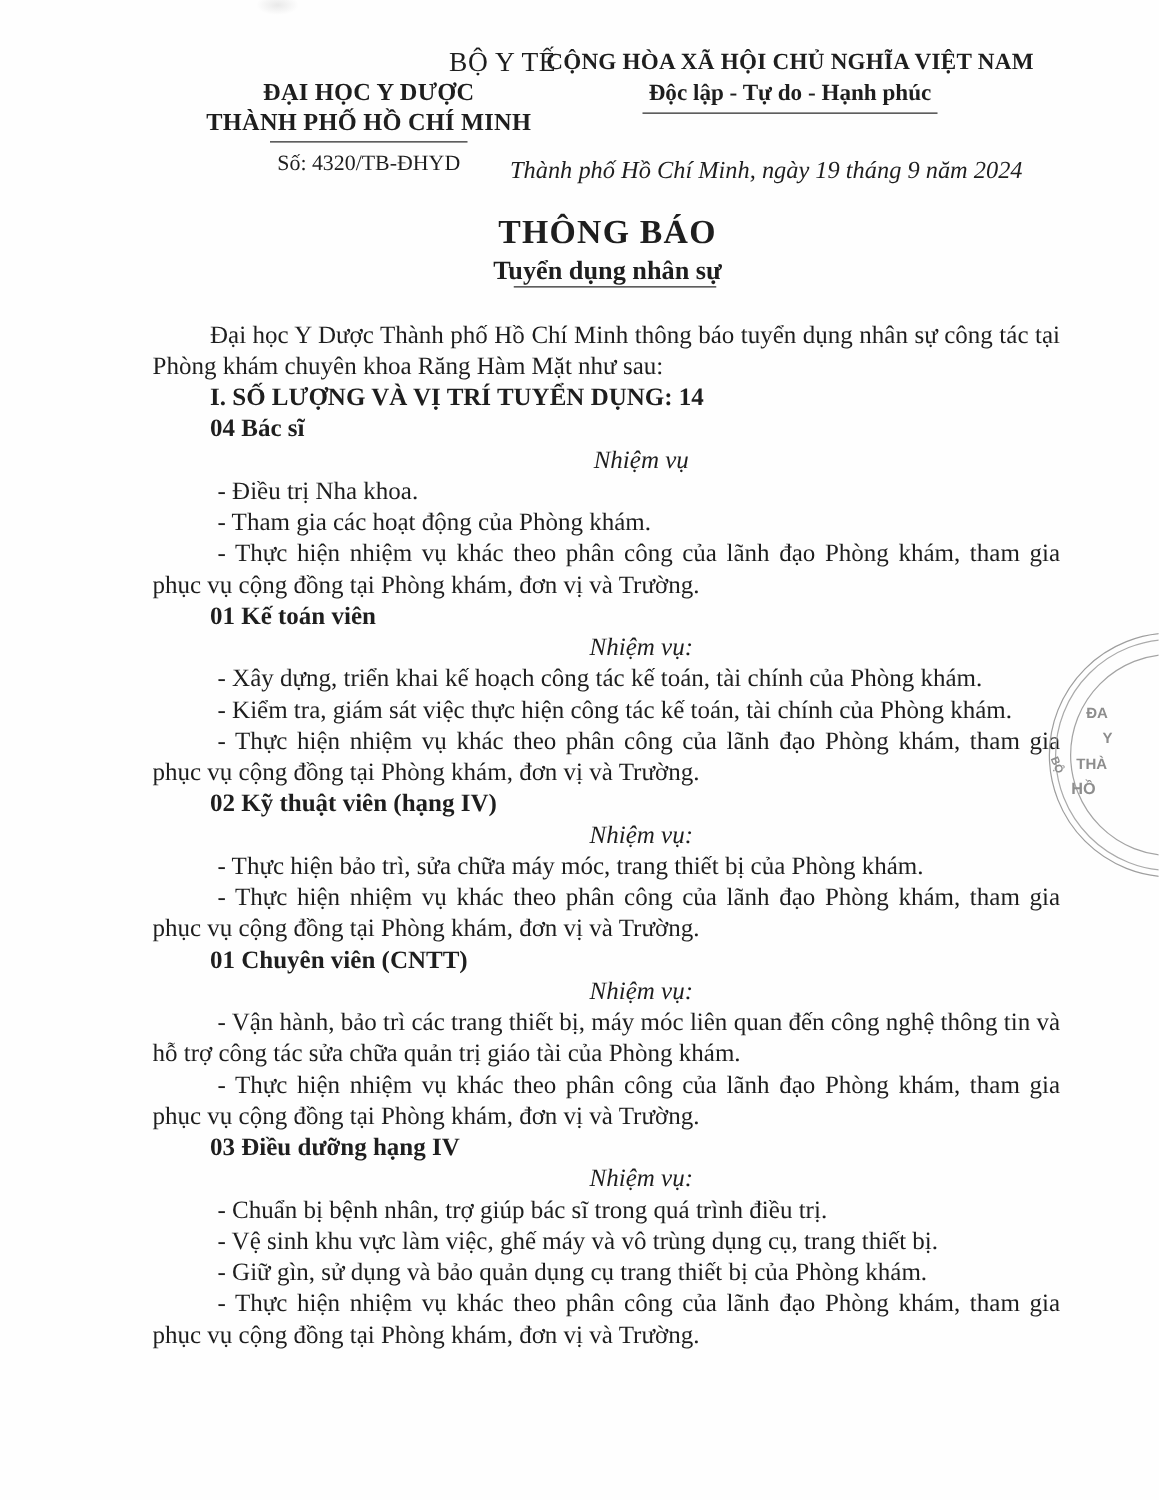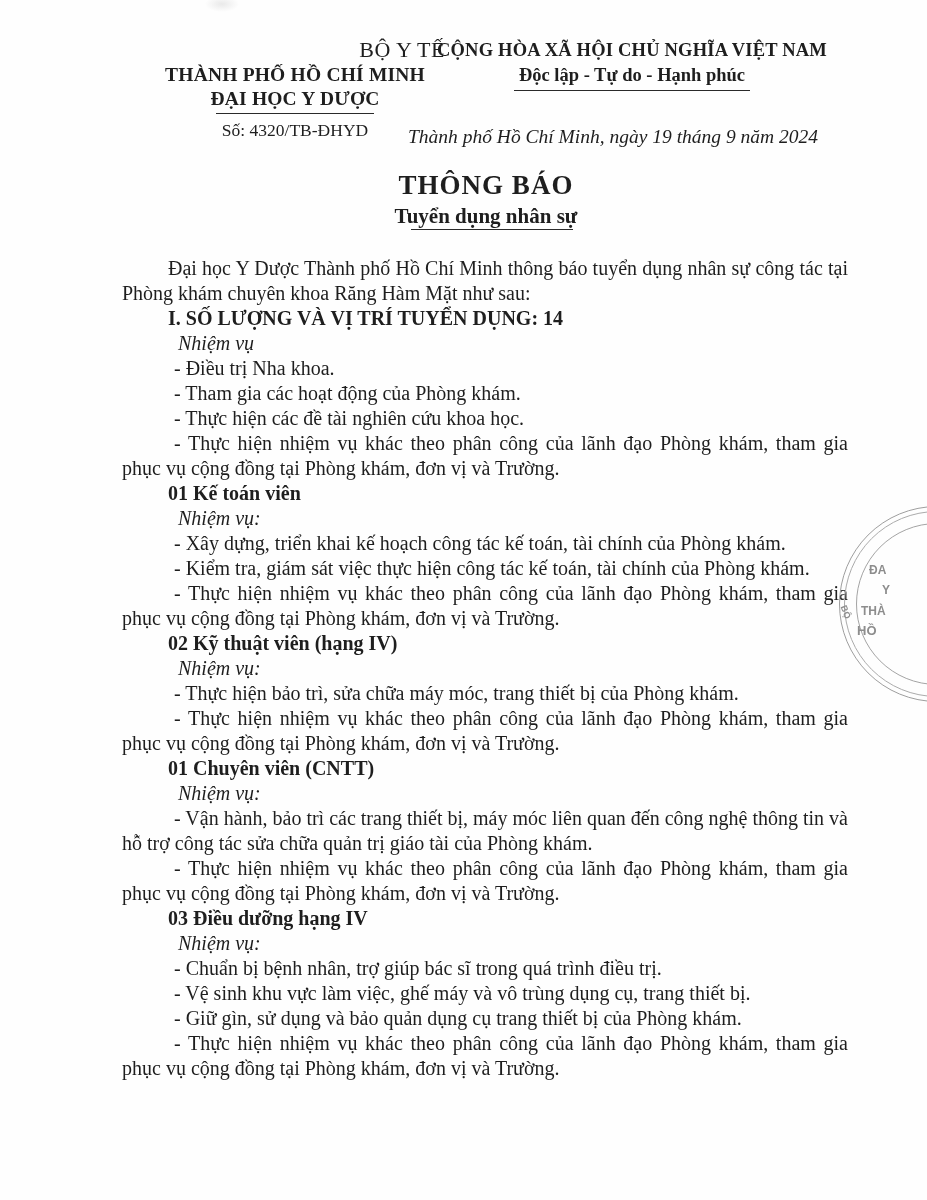--- a/index.html
+++ b/index.html
@@ -38,21 +38,21 @@
   .subtitle-rule{width:162px;height:0;border-bottom:1.7px solid #2a2a2a;margin:1px auto 0;transform:translateX(6px);}
   
   .content{
     position:absolute;left:122px;top:256px;width:726px;
     font-size:20px;line-height:25px;text-align:justify;
   }
   .content p{margin:0;}
   .intro{text-indent:46px;}
   .sec-heading{font-weight:bold;padding-left:46px;margin:5px 0 2px;text-align:left;}
   .job-title{font-weight:bold;padding-left:46px;margin:3px 0 0;text-align:left;}
-  .tasks-label{font-style:italic;padding-left:56px;margin:0;text-align:left;}
+  .tasks-label{font-style:italic;padding-left:56px;margin:0;text-align:center;}
   .bullet{text-indent:52px;margin:0;}
   
   .seal{position:absolute;left:0;top:0;width:897px;height:1200px;pointer-events:none;}
   .seal .ring{position:absolute;border-radius:50%;}
   .ring-o1{left:839px;top:506px;width:194px;height:194px;border:1.6px solid #9e9e9e;}
   .ring-o2{left:844px;top:511px;width:184px;height:184px;border:1.1px solid #ababab;}
   .ring-i {left:856px;top:523px;width:160px;height:160px;border:1.4px solid #a4a4a4;}
   .seal-frag{position:absolute;color:#8d8d8d;font-weight:bold;font-family:"Liberation Sans",sans-serif;}
   .frag-0{left:869px;top:563px;font-size:12px;}
   .frag-1{left:882px;top:583px;font-size:12px;}
@@ -65,22 +65,22 @@
 </style>
 </head>
 <body>
 
 <div class="page">
 
   <div class="smudge"></div>
 
   <div class="org-block">
     <div class="org-ministry">BỘ Y TẾ</div>
+    <div class="org-line">ĐẠI HỌC Y DƯỢC</div>
     <div class="org-line">THÀNH PHỐ HỒ CHÍ MINH</div>
-    <div class="org-line">ĐẠI HỌC Y DƯỢC</div>
     <div class="org-rule"></div>
     <div class="doc-number">Số:  4320/TB-ĐHYD</div>
   </div>
 
   <div class="nat-block">
     <div class="nat-title">CỘNG HÒA XÃ HỘI CHỦ NGHĨA VIỆT NAM</div>
     <div class="nat-motto">Độc lập - Tự do - Hạnh phúc</div>
     <div class="nat-rule"></div>
   </div>
   <div class="date-line">Thành phố Hồ Chí Minh, ngày 19 tháng 9 năm 2024</div>
@@ -89,25 +89,25 @@
     <div class="doc-title">THÔNG BÁO</div>
     <div class="doc-subtitle">Tuyển dụng nhân sự</div>
     <div class="subtitle-rule"></div>
   </div>
 
   <div class="content">
     <p class="intro">Đại học Y Dược Thành phố Hồ Chí Minh thông báo tuyển dụng nhân sự công tác tại Phòng khám chuyên khoa Răng Hàm Mặt như sau:</p>
     <p class="sec-heading">I. SỐ LƯỢNG VÀ VỊ TRÍ TUYỂN DỤNG: 14</p>
     <div>
   <div>
+    <p class="job-title">04 Bác sĩ</p>
     <p class="tasks-label">Nhiệm vụ</p>
     <div>
             <p class="bullet">- Điều trị Nha khoa.</p>
             <p class="bullet">- Tham gia các hoạt động của Phòng khám.</p>
-            <p class="bullet">- Thực hiện các đề tài nghiên cứu khoa học.</p>
             <p class="bullet">- Thực hiện nhiệm vụ khác theo phân công của lãnh đạo Phòng khám, tham gia phục vụ cộng đồng tại Phòng khám, đơn vị và Trường.</p>
           </div>
   </div>
 
   <div>
     <p class="job-title">01 Kế toán viên</p>
     <p class="tasks-label">Nhiệm vụ:</p>
     <div>
             <p class="bullet">- Xây dựng, triển khai kế hoạch công tác kế toán, tài chính của Phòng khám.</p>
             <p class="bullet">- Kiểm tra, giám sát việc thực hiện công tác kế toán, tài chính của Phòng khám.</p>

